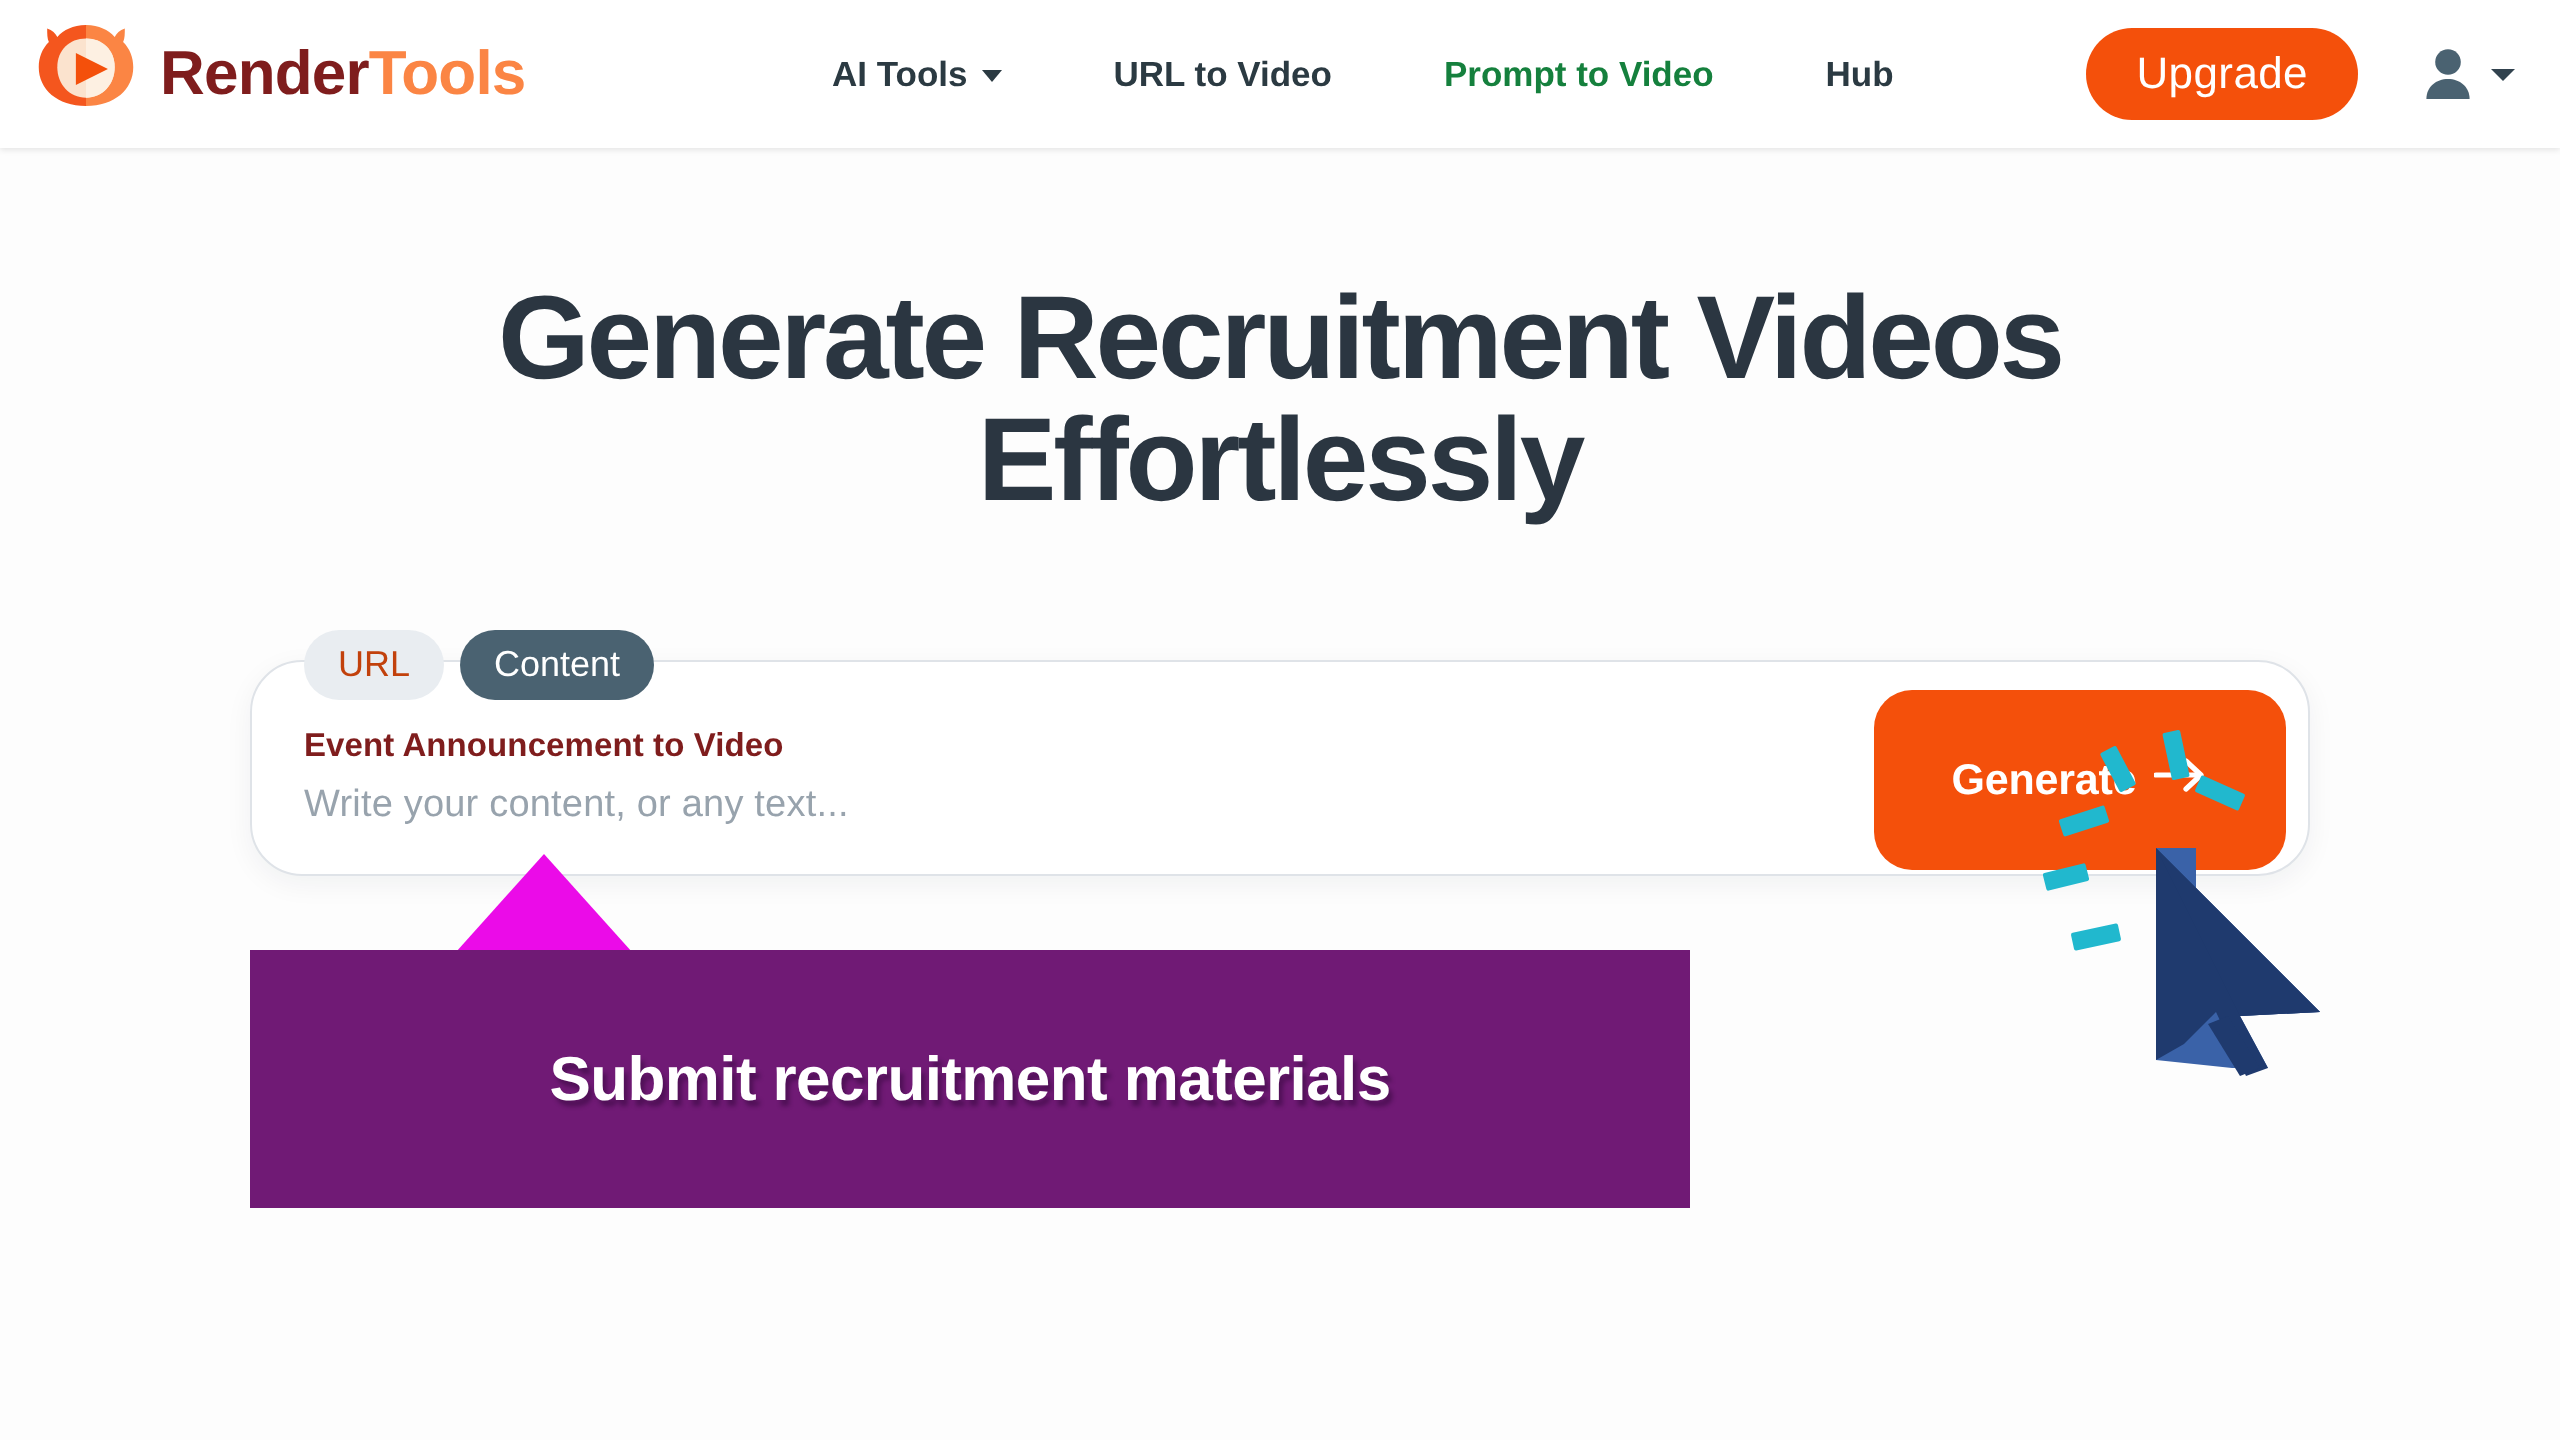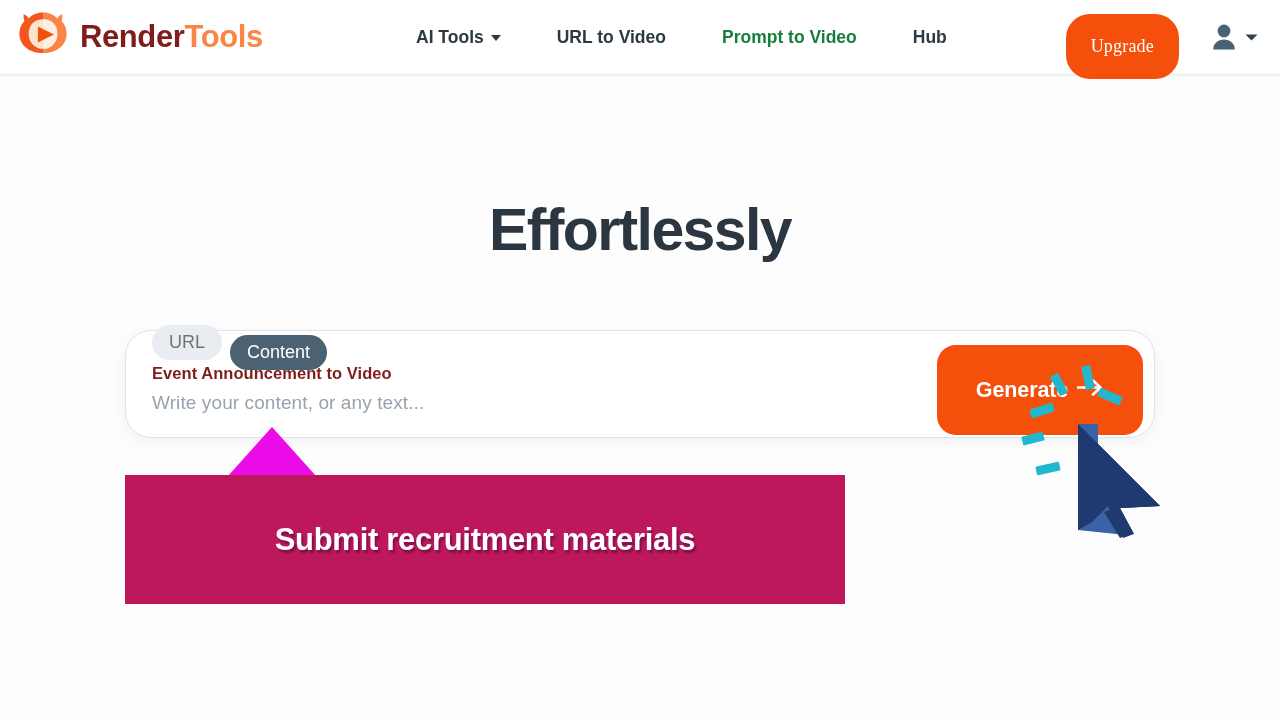--- a/index.html
+++ b/index.html
@@ -87,28 +87,28 @@
     border-top: 6px solid #2b3a42;
     display: inline-block;
     position: relative;
     top: 1px;
   }
 
   .upgrade-btn {
     position: absolute;
     right: 101px;
     top: 14px;
-    height: 65px;
+    height: 46px;
     padding: 0 25px;
     border: none;
     border-radius: 24px;
     background: #F4500B;
     color: #ffffff;
-    font-size: 18px;
-    font-family: Liberation Serif, serif;
+    font-size: 22px;
+    font-family: Liberation Sans, sans-serif;
     font-weight: 400;
     letter-spacing: 0.2px;
     cursor: pointer;
     display: flex;
     align-items: center;
     justify-content: center;
   }
 
   .account {
     position: absolute;
@@ -163,26 +163,25 @@
     display: flex;
     align-items: center;
     padding: 0 17px;
     font-size: 18px;
     font-weight: 400;
     cursor: pointer;
     white-space: nowrap;
   }
   .pill.inactive {
     background: #E9EDF1;
-    color: #737373;
+    color: #c2410c;
   }
   .pill.active {
     background: #4a6271;
     color: #ffffff;
-    margin-top: 20px;
   }
 
   .field-label {
     position: absolute;
     left: 152px;
     top: 364px;
     font-size: 16.5px;
     font-weight: 600;
     color: #7f1d1d;
     letter-spacing: 0.05px;
@@ -250,21 +249,21 @@
     pointer-events: none;
   }
 
   
   .callout {
     position: absolute;
     left: 125px;
     top: 475px;
     width: 720px;
     height: 129px;
-    background: #be185d;
+    background: #701a75;
     z-index: 25;
     display: flex;
     align-items: center;
     justify-content: center;
   }
   .callout-arrow {
     position: absolute;
     left: 228px;
     top: 427px;
     width: 0; height: 0;
@@ -337,21 +336,21 @@
       </span>
       <span>
         <svg width="13" height="9" viewBox="0 0 13 9" aria-hidden="true">
           <path d="M0.5 1.5 L6.5 7.5 L12.5 1.5 Z" fill="#31424e"></path>
         </svg>
       </span>
     </div>
   </div>
 
   <h1 class="headline">
-    <br>
+    <span>Generate Recruitment Videos</span><br>
     <span>Effortlessly</span>
   </h1>
 
   <div class="input-card"></div>
 
   <div class="toggle-row">
     <div class="pill inactive">
       <span>URL</span>
     </div>
     <div class="pill active">

